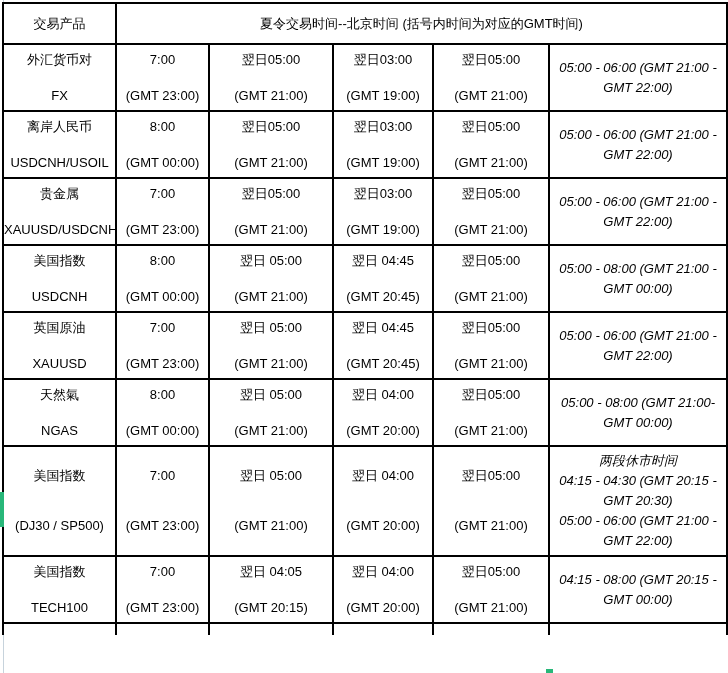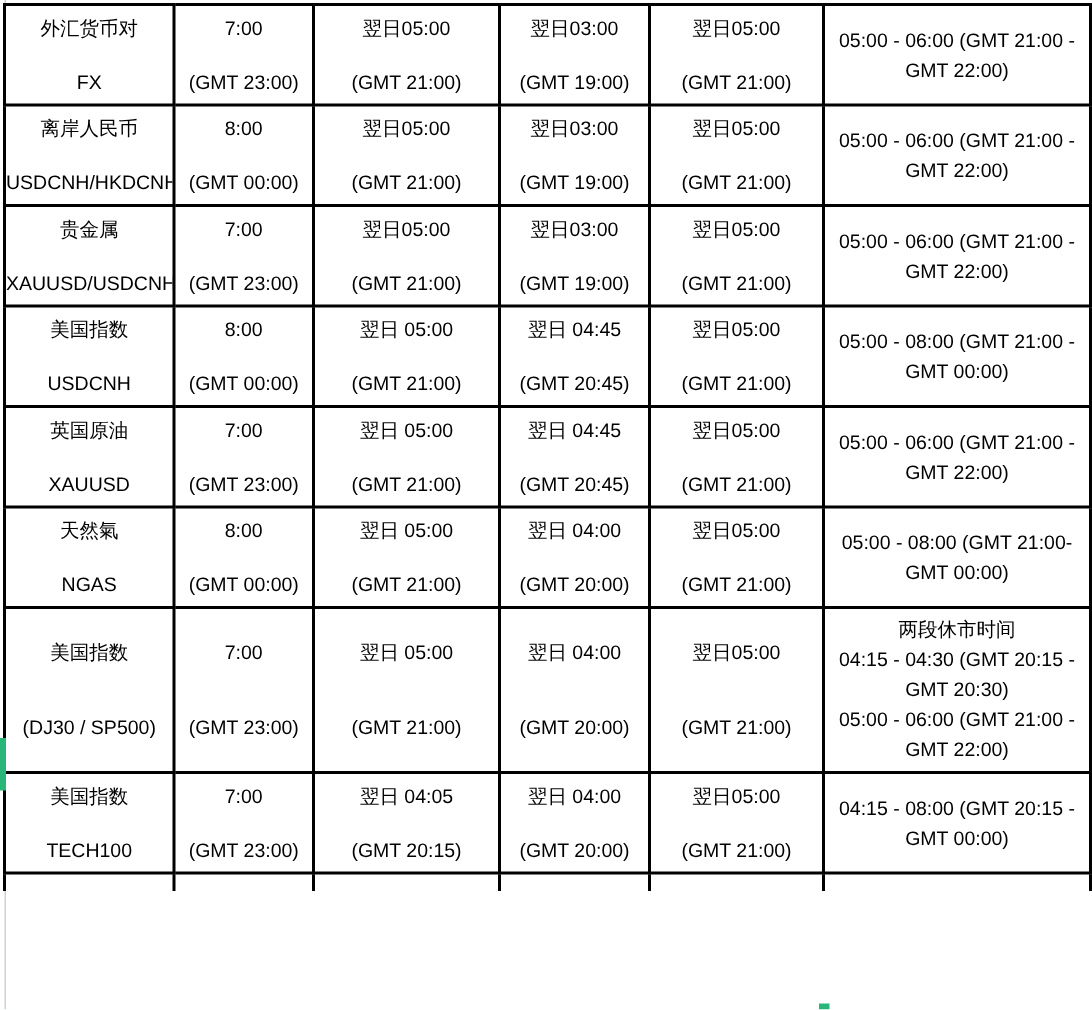--- a/index.html
+++ b/index.html
@@ -39,21 +39,21 @@
   tr.row-std{height:67px}
   tr.row-lg{height:110px}
   tr.row-stub{height:12px}
   tr.row-stub td{border-bottom:none;}
 
   .l1,.l2{display:block; line-height:16px;}
   tr.row-std .l1{margin-bottom:20px;text-align:center;}
   tr.row-lg  .l1{margin-bottom:34px;}
 
   td.halt{padding:0 4px;}
-  .ht,.hl{display:block; line-height:20px;}
+  .ht,.hl{display:block; line-height:20px;font-style:italic;}
   .ht:empty,.hl:empty{display:none;}
 
   .green-strip{
     position:absolute; left:0; top:492px; width:4px; height:35px;
     background:#28b779; z-index:3;
   }
   .green-dot{
     position:absolute; left:546px; top:669px; width:7px; height:4px;
     background:#28b779; z-index:3;
   }
@@ -67,20 +67,28 @@
   <table class="sheet">
     <colgroup>
       <col class="c0">
         <col class="c1">
         <col class="c2">
         <col class="c3">
         <col class="c4">
         <col class="c5">
     </colgroup>
     <thead>
+      <tr class="r-head1">
+        <th>
+          <span>交易产品</span>
+        </th>
+        <th colspan="5">
+          <span>夏令交易时间--北京时间 (括号内时间为对应的GMT时间)</span>
+        </th>
+      </tr>
     </thead>
     <tbody>
       <tr class="row-std">
         <td>
             <span class="l1">外汇货币对</span>
             <span class="l2">FX</span>
           </td>
         <td>
             <span class="l1">7:00</span>
             <span class="l2">(GMT 23:00)</span>
@@ -97,21 +105,21 @@
             <span class="l1">翌日05:00</span>
             <span class="l2">(GMT 21:00)</span>
           </td>
         <td class="halt">
             <span class="hl">05:00 - 06:00 (GMT 21:00 - GMT 22:00)</span>
           </td>
       </tr>
       <tr class="row-std">
         <td>
             <span class="l1">离岸人民币</span>
-            <span class="l2">USDCNH/HKDCNH</span>
+            <span class="l2">USDCNH/USOIL</span>
           </td>
         <td>
             <span class="l1">8:00</span>
             <span class="l2">(GMT 00:00)</span>
           </td>
         <td>
             <span class="l1">翌日05:00</span>
             <span class="l2">(GMT 21:00)</span>
           </td>
         <td>

